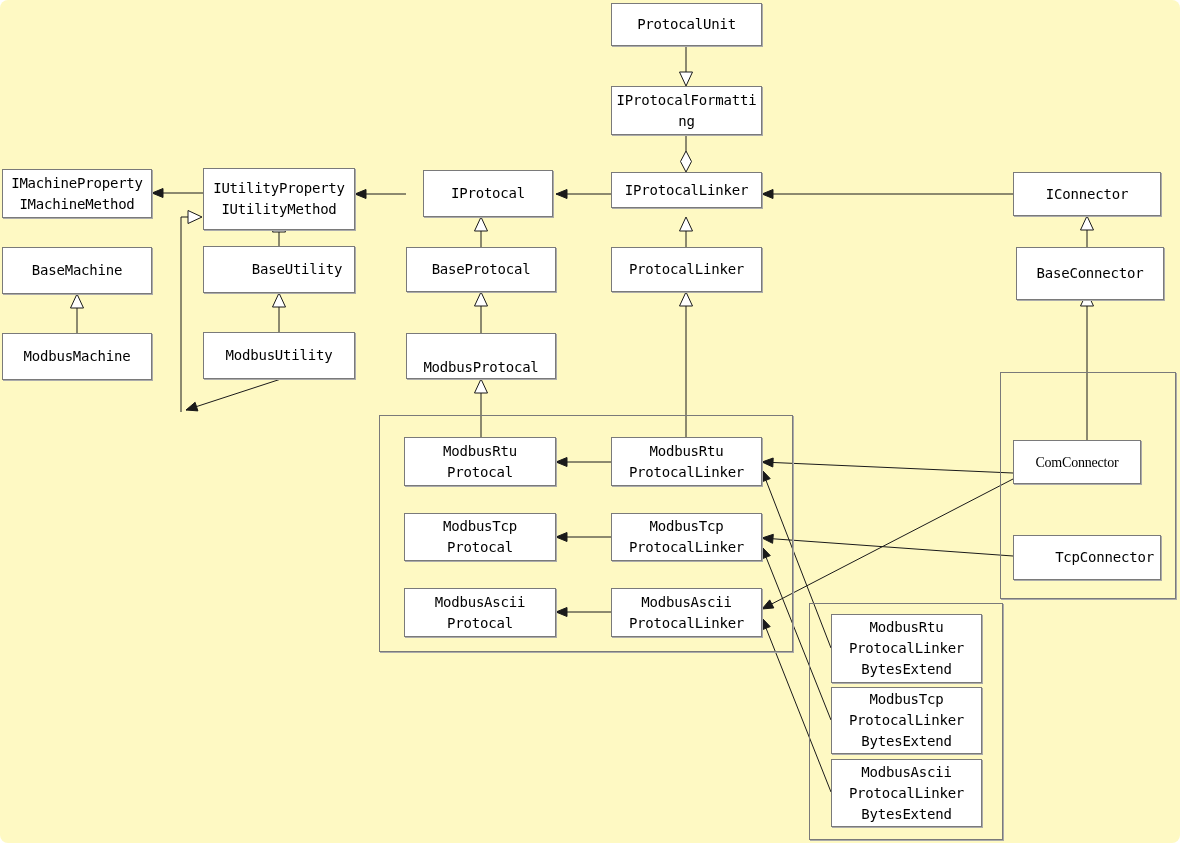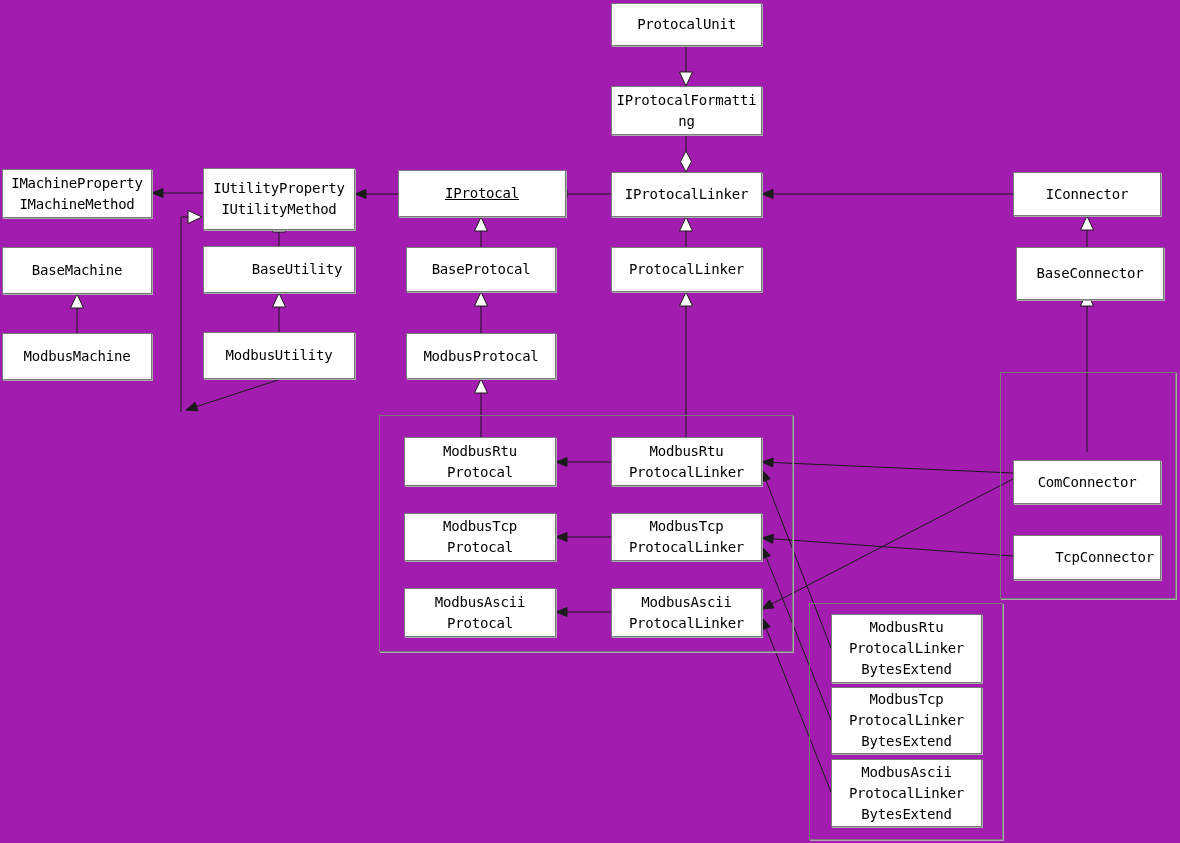--- a/index.html
+++ b/index.html
@@ -12,21 +12,21 @@
   .node{position:absolute;z-index:2;background:var(--box-fill,#ffffff);
         border:1px solid var(--box-border,#7a7a7a);
         box-shadow:1px 1px 0 #ababab;box-sizing:border-box;
         display:flex;flex-direction:column;align-items:center;justify-content:center;
         font-size:14px;line-height:21px;text-align:center;letter-spacing:-0.2px;}
   .node .lbl{white-space:pre;}
 </style>
 </head>
 <body>
 
-<div id="canvas" style="background: #a21caf; --box-border: #7a7a7a; --box-fill: #ffffff; color: rgb(0, 0, 0);">
+<div id="canvas" style="background: #fef9c3; --box-border: #7a7a7a; --box-fill: #ffffff; color: rgb(0, 0, 0); border-radius: 8px;">
     <svg width="1180" height="843" class="edge-layer">
       <g>
         <path d="M686 46 L686.0 72.0" fill="none" stroke="#1a1a1a" stroke-width="1"></path>
         <polygon points="686.0,86.0 679.5,72.0 692.5,72.0" fill="#ffffff" stroke="#1a1a1a" stroke-width="1"></polygon>
       </g>
       <g>
         <path d="M686 135 L686.0 151.0" fill="none" stroke="#1a1a1a" stroke-width="1"></path>
         <polygon points="686.0,172.0 680.5,161.5 686.0,151.0 691.5,161.5" fill="#ffffff" stroke="#1a1a1a" stroke-width="1"></polygon>
       </g>
       <g>
@@ -133,33 +133,33 @@
     <div class="group" style="left: 379px; top: 415px; width: 414px; height: 237px;"></div>
     <div class="group" style="left: 1000px; top: 372px; width: 176px; height: 227px;"></div>
     <div class="group" style="left: 809px; top: 603px; width: 194px; height: 237px;"></div>
     <div class="node" style="left: 611px; top: 3px; width: 151px; height: 43px;">
       <div class="lbl">ProtocalUnit</div>
     </div>
     <div class="node" style="left: 611px; top: 86px; width: 151px; height: 49px;">
       <div class="lbl">IProtocalFormatti</div>
       <div class="lbl">ng</div>
     </div>
-    <div class="node" style="left: 611px; top: 172px; width: 151px; height: 45px;">
+    <div class="node" style="left: 611px; top: 172px; width: 151px; height: 36px;">
       <div class="lbl">IProtocalLinker</div>
     </div>
     <div class="node" style="left: 611px; top: 247px; width: 151px; height: 45px;">
       <div class="lbl">ProtocalLinker</div>
     </div>
-    <div class="node" style="left: 398px; top: 170px; width: 168px; height: 47px; text-decoration: underline;">
+    <div class="node" style="left: 423px; top: 170px; width: 130px; height: 47px;">
       <div class="lbl">IProtocal</div>
     </div>
     <div class="node" style="left: 406px; top: 247px; width: 150px; height: 45px;">
       <div class="lbl">BaseProtocal</div>
     </div>
-    <div class="node" style="left: 406px; top: 333px; width: 150px; height: 46px;">
+    <div class="node" style="left: 406px; top: 333px; width: 150px; height: 46px; justify-content: flex-end;">
       <div class="lbl">ModbusProtocal</div>
     </div>
     <div class="node" style="left: 2px; top: 169px; width: 150px; height: 49px;">
       <div class="lbl">IMachineProperty</div>
       <div class="lbl">IMachineMethod</div>
     </div>
     <div class="node" style="left: 2px; top: 247px; width: 150px; height: 47px;">
       <div class="lbl">BaseMachine</div>
     </div>
     <div class="node" style="left: 2px; top: 333px; width: 150px; height: 47px;">
@@ -198,21 +198,21 @@
       <div class="lbl">ProtocalLinker</div>
     </div>
     <div class="node" style="left: 404px; top: 588px; width: 152px; height: 49px;">
       <div class="lbl">ModbusAscii</div>
       <div class="lbl">Protocal</div>
     </div>
     <div class="node" style="left: 611px; top: 588px; width: 151px; height: 49px;">
       <div class="lbl">ModbusAscii</div>
       <div class="lbl">ProtocalLinker</div>
     </div>
-    <div class="node" style="left: 1013px; top: 460px; width: 148px; height: 44px;">
+    <div class="node" style="left: 1013px; top: 440px; width: 128px; height: 44px; font-family: Liberation Serif, serif;">
       <div class="lbl">ComConnector</div>
     </div>
     <div class="node" style="left: 1013px; top: 535px; width: 148px; height: 45px; padding-left: 35px;">
       <div class="lbl">TcpConnector</div>
     </div>
     <div class="node" style="left: 831px; top: 614px; width: 151px; height: 69px;">
       <div class="lbl">ModbusRtu</div>
       <div class="lbl">ProtocalLinker</div>
       <div class="lbl">BytesExtend</div>
     </div>

